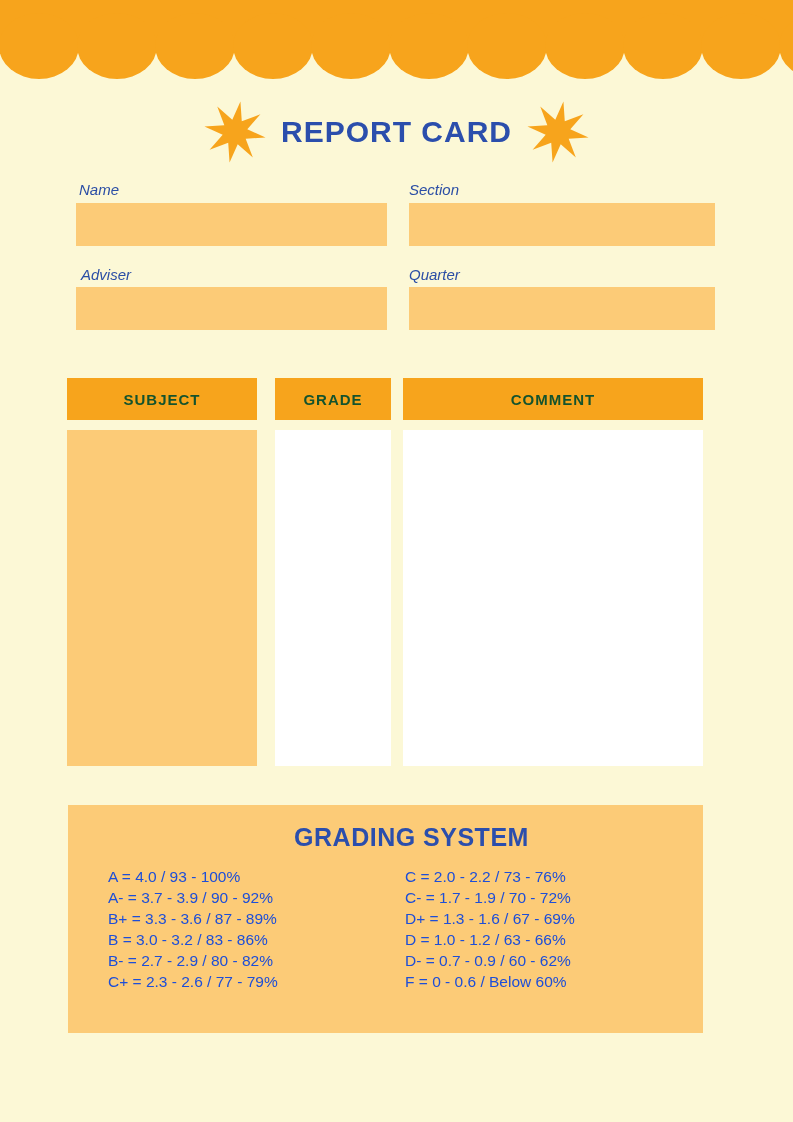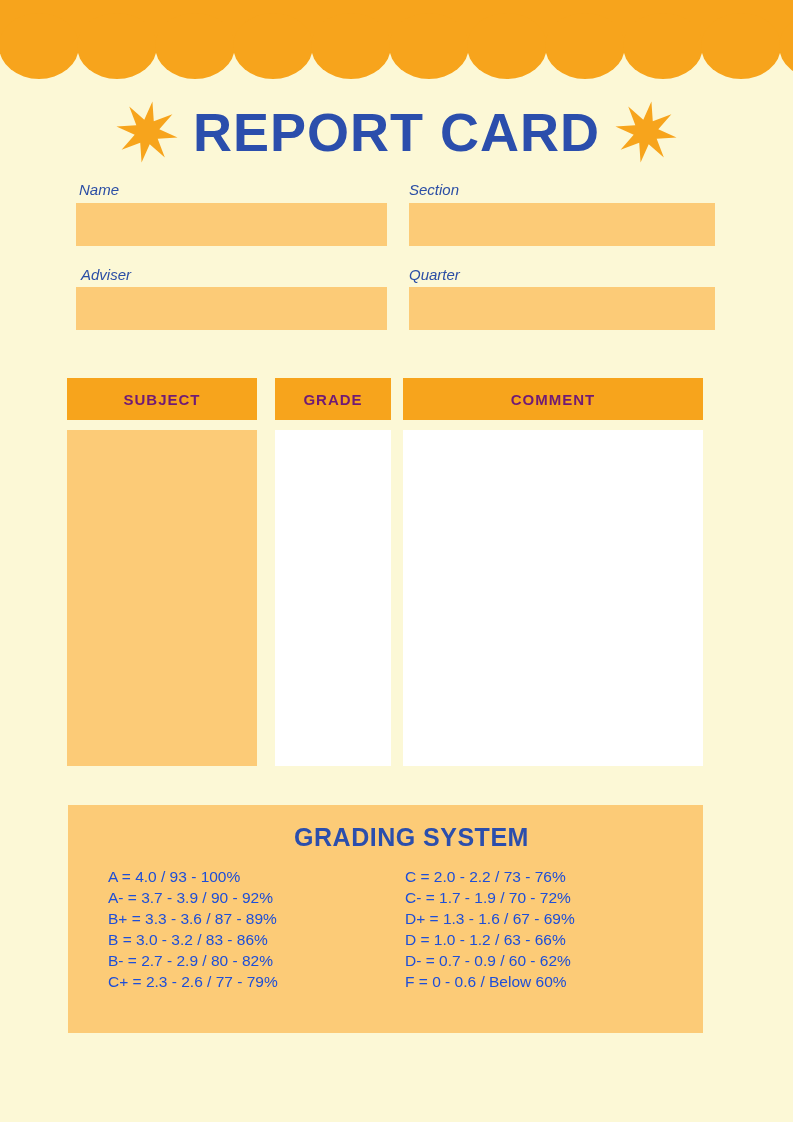--- a/index.html
+++ b/index.html
@@ -18,21 +18,21 @@
   .title-row {
     position: absolute;
     top: 98px; left: 0;
     width: 793px; height: 68px;
     display: flex;
     align-items: center;
     justify-content: center;
     gap: 14px;
   }
   .page-title {
-    font-size: 54px;
+    font-size: 30px;
     font-weight: bold;
     letter-spacing: 1px;
     color: #2B4EAC;
     white-space: nowrap;
   }
   .star { display: block; flex: 0 0 auto; }
 
   .field-label {
     position: absolute;
     font-size: 15px;
@@ -43,21 +43,21 @@
     position: absolute;
     background: #FCCB77;
     height: 43px;
   }
 
   .th {
     position: absolute;
     top: 378px;
     height: 42px;
     background: #F7A41C;
-    color: #701a75;
+    color: #14532d;
     font-size: 15px;
     font-weight: bold;
     letter-spacing: 1px;
     display: flex;
     align-items: center;
     justify-content: center;
   }
   .tb {
     position: absolute;
     top: 430px;

